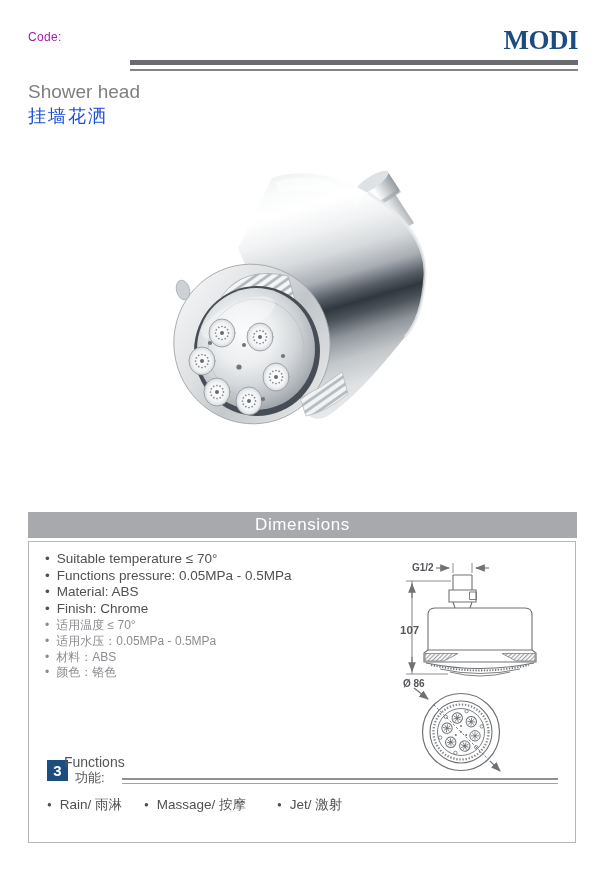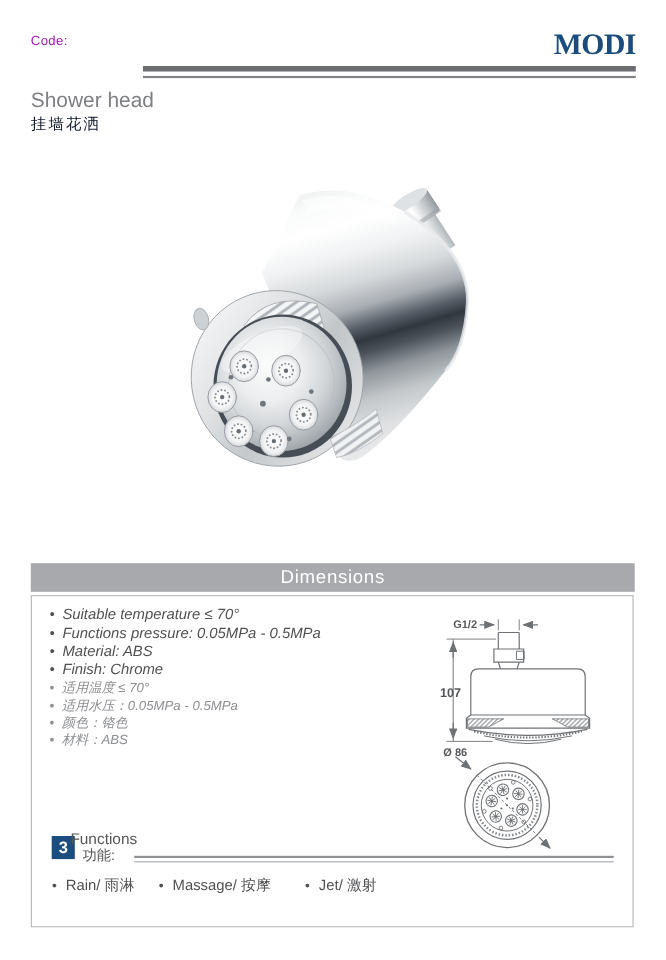--- a/index.html
+++ b/index.html
@@ -5,25 +5,25 @@
   html,body{margin:0;padding:0;background:#ffffff;}
   .page{position:relative;width:605px;height:873px;background:#ffffff;overflow:hidden;
         font-family:"Liberation Sans",sans-serif;}
   .abs{position:absolute;}
   .code-label{left:28px;top:30px;font-size:12px;color:#a21caf;letter-spacing:.3px;}
   .product-code{left:26px;top:41px;font-size:31px;font-weight:bold;color:#565759;line-height:1;letter-spacing:.5px;}
   .rule-thick{left:130px;top:60px;width:448px;height:4.5px;background:#6b6c6f;}
   .rule-thin{left:130px;top:69px;width:448px;height:2px;background:#808285;}
   .brand{right:27px;top:27px;font-size:27px;font-weight:800;color:#1a4d7e;letter-spacing:-.5px;line-height:1;font-family:Liberation Serif, serif;}
   .name-en{left:28px;top:81px;font-size:19px;color:#7d7f82;}
-  .name-cn{left:28px;top:104px;font-size:14px;color:#0f172a;letter-spacing:2px;}
+  .name-cn{left:28px;top:104px;font-size:18px;color:#1d4ed8;letter-spacing:2px;}
   .banner{left:28px;top:512px;width:549px;height:26px;background:#a7a9ac;color:#ffffff;
           font-size:17px;text-align:center;line-height:26px;letter-spacing:.6px;}
   .spec-box{left:28px;top:541px;width:546px;height:300px;border:1.5px solid #b5b7ba;background:#ffffff;}
-  .specs{list-style:none;margin:0;padding:0;font-style:italic;}
+  .specs{list-style:none;margin:0;padding:0;}
   .specs li{white-space:nowrap;}
   .specs li::before{content:"•";margin-right:7px;}
   .specs-en{left:45px;top:551px;font-size:13.5px;line-height:16.5px;color:#4f5052;}
   .specs-cn{left:45px;top:618px;font-size:12px;line-height:15.8px;color:#8b8d90;}
   .fn-badge{left:47px;top:760px;width:21px;height:21px;background:#1b4e7e;color:#ffffff;
             font-weight:bold;font-size:15px;text-align:center;line-height:21px;}
   .fn-title-en{left:64px;top:754px;font-size:14px;color:#545557;}
   .fn-title-cn{left:75px;top:769px;font-size:13px;color:#545557;}
   .fn-rule1{left:122px;top:778px;width:436px;height:2px;background:#8f9194;}
   .fn-rule2{left:122px;top:782.5px;width:436px;height:1.5px;background:#a0a2a5;}
@@ -165,22 +165,22 @@
 
   <ul class="abs specs specs-en">
     <li>Suitable temperature ≤ 70°</li>
     <li>Functions pressure: 0.05MPa - 0.5MPa</li>
     <li>Material: ABS</li>
     <li>Finish: Chrome</li>
   </ul>
   <ul class="abs specs specs-cn">
     <li>适用温度 ≤ 70°</li>
     <li>适用水压：0.05MPa - 0.5MPa</li>
+    <li>材料：ABS</li>
     <li>颜色：铬色</li>
-    <li>材料：ABS</li>
   </ul>
 
   <svg class="abs" style="left:398px;top:550px;" width="172" height="232" viewBox="0 0 172 232">
     <defs>
       <marker id="mk" markerWidth="9" markerHeight="7" refX="8" refY="3.5" orient="auto">
         <path d="M0,0 L9,3.5 L0,7 Z" fill="#6f7275"></path>
       </marker>
       <pattern id="patHatch" patternUnits="userSpaceOnUse" width="3" height="3" patternTransform="rotate(45)">
         <line x1="0.7" y1="0" x2="0.7" y2="3" stroke="#7d8084" stroke-width="0.9"></line>
       </pattern>

